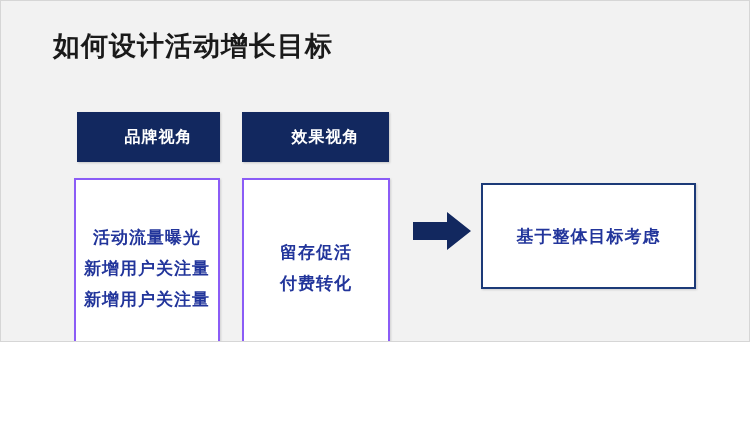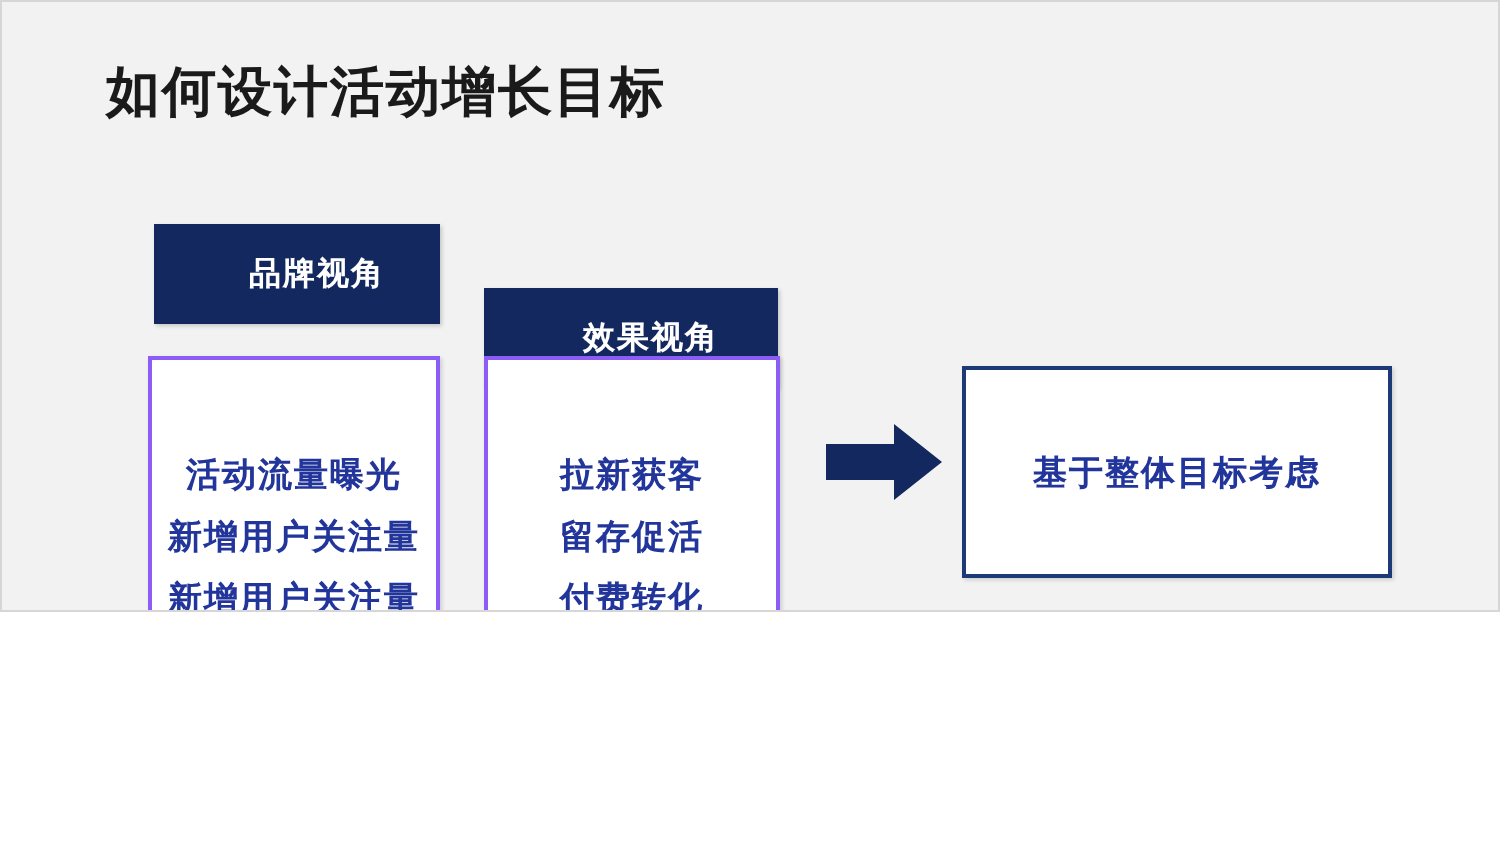--- a/index.html
+++ b/index.html
@@ -3,21 +3,21 @@
 <meta charset="utf-8">
 <style>
   html, body {
     margin: 0;
     padding: 0;
     background: #ffffff;
   }
   .slide {
     position: relative;
     width: 750px;
-    height: 306px;
+    height: 342px;
     background: #f2f2f2;
     box-sizing: border-box;
     border: 1px solid #d6d6d6;
     overflow: hidden;
     font-family: "Liberation Sans", "DejaVu Sans", sans-serif;
   }
 
   .slide-title {
     position: absolute;
     left: 52px;
@@ -38,21 +38,21 @@
     font-weight: bold;
     letter-spacing: 1px;
     display: flex;
     align-items: center;
     justify-content: center;
     box-sizing: border-box;
     box-shadow: 1px 1px 2px rgba(0,0,0,0.18);
     padding-left: 20px;
   }
   .col-header.brand  { left: 76px;  top: 111px; width: 143px; height: 50px; }
-  .col-header.effect { left: 241px; top: 111px; width: 147px; height: 50px; margin-top: 32px; }
+  .col-header.effect { left: 241px; top: 111px; width: 147px; height: 50px; }
 
   .col-box {
     position: absolute;
     background: #ffffff;
     border: 2px solid #8b5cf6;
     box-sizing: border-box;
     box-shadow: 1px 1px 2px rgba(0,0,0,0.15);
     display: flex;
     flex-direction: column;
     align-items: center;
@@ -117,21 +117,20 @@
     <span>效果视角</span>
   </div>
 
   <div class="col-box brand">
     <div class="line">活动流量曝光</div>
     <div class="line">新增用户关注量</div>
     <div class="line">新增用户关注量</div>
   </div>
 
   <div class="col-box effect">
-    <div class="line">拉新获客</div>
     <div class="line">留存促活</div>
     <div class="line">付费转化</div>
   </div>
 
   <div class="arrow">
     <svg width="58" height="38" viewBox="0 0 58 38" xmlns="http://www.w3.org/2000/svg">
       <polygon points="0,10 34,10 34,0 58,19 34,38 34,28 0,28" fill="#12285f"></polygon>
     </svg>
   </div>
 

